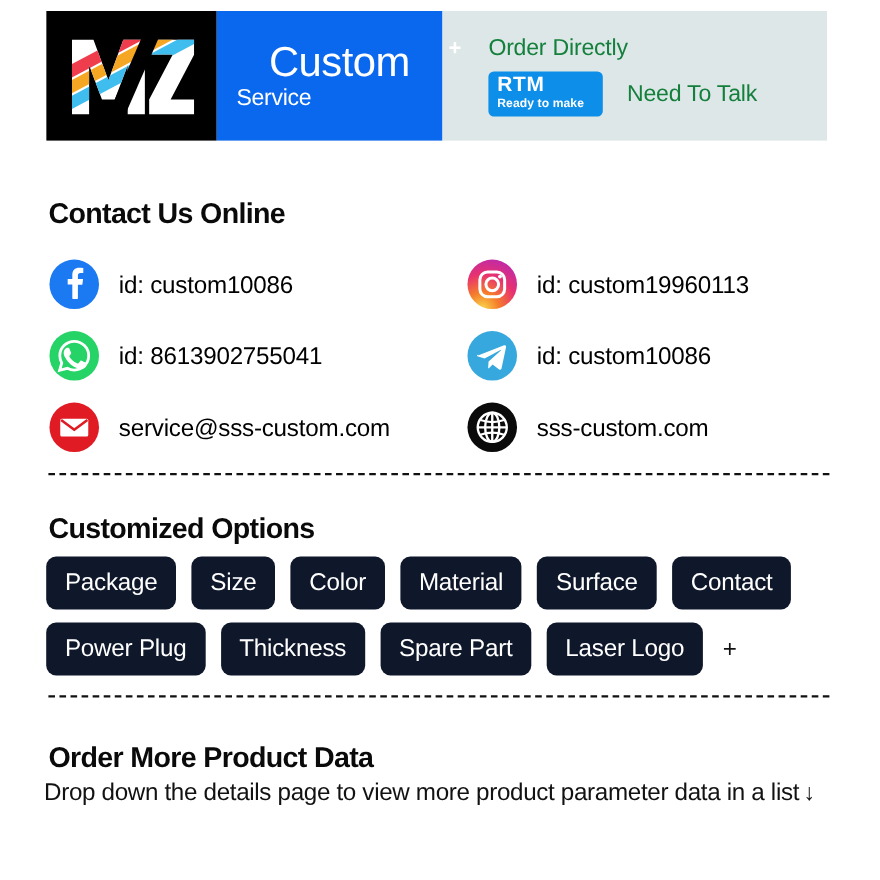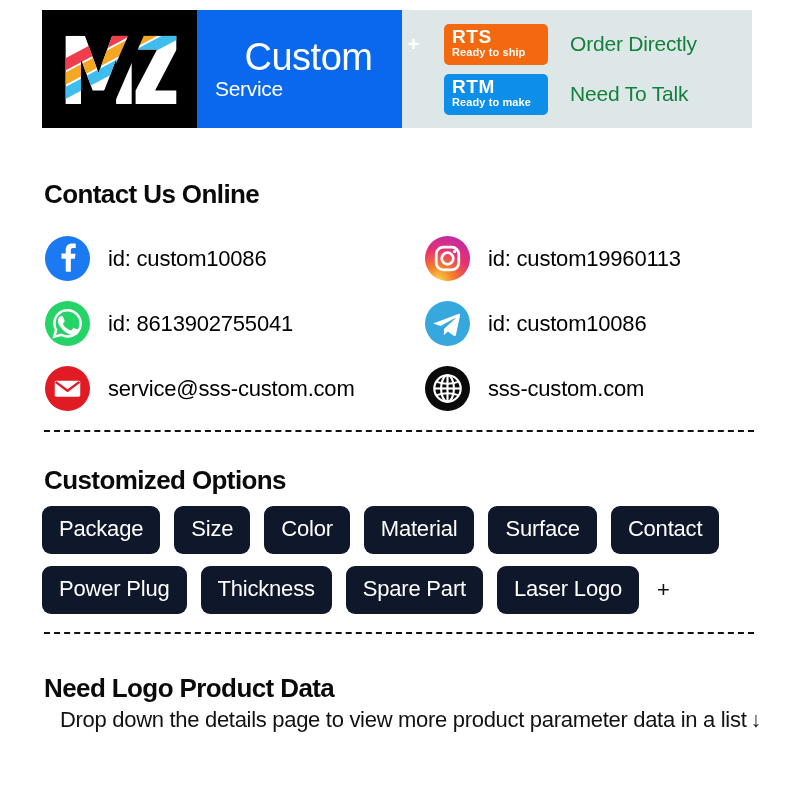--- a/index.html
+++ b/index.html
@@ -205,21 +205,21 @@
   .chip-plus {
     color: #111111;
     font-size: 22px;
     line-height: 1;
     padding: 0 4px;
   }
 
   
   .note {
     position: absolute;
-    left: 60px;
+    left: 40px;
     top: 704px;
     width: 712px;
     font-size: 22px;
     line-height: 1.42;
     color: #121212;
     letter-spacing: -0.3px;
   }
   .note .arrow { font-size: 21px; padding-left: 4px; }
 </style>
 </head>
@@ -252,24 +252,20 @@
     <div class="banner-brand">
       <div class="brand-top">
         <span>Custom</span>
         <span class="brand-plus">+</span>
       </div>
       <div class="brand-sub">Service</div>
     </div>
 
     <div class="banner-rts">
       <div class="rts-row">
-        <div class="rts-badge orange">
-          <span class="rts-abbr">RTS</span>
-          <span class="rts-full">Ready to ship</span>
-        </div>
         <div class="rts-caption">Order Directly</div>
       </div>
       <div class="rts-row">
         <div class="rts-badge blue">
           <span class="rts-abbr">RTM</span>
           <span class="rts-full">Ready to make</span>
         </div>
         <div class="rts-caption">Need To Talk</div>
       </div>
     </div>
@@ -359,19 +355,19 @@
     <span class="chip">Contact</span>
     <span class="chip">Power Plug</span>
     <span class="chip">Thickness</span>
     <span class="chip">Spare Part</span>
     <span class="chip">Laser Logo</span>
     <span class="chip-plus">+</span>
   </div>
 
   <div class="divider" id="divider-2"></div>
 
-  <div class="h-title" id="more-title">Need Logo Product Data</div>
+  <div class="h-title" id="more-title">Order More Product Data</div>
 
   <div class="note">
     <span>Drop down the details page to view more product parameter data in a list</span><span class="arrow">↓</span>
   </div>
 
 </div>
 
 </body></html>

